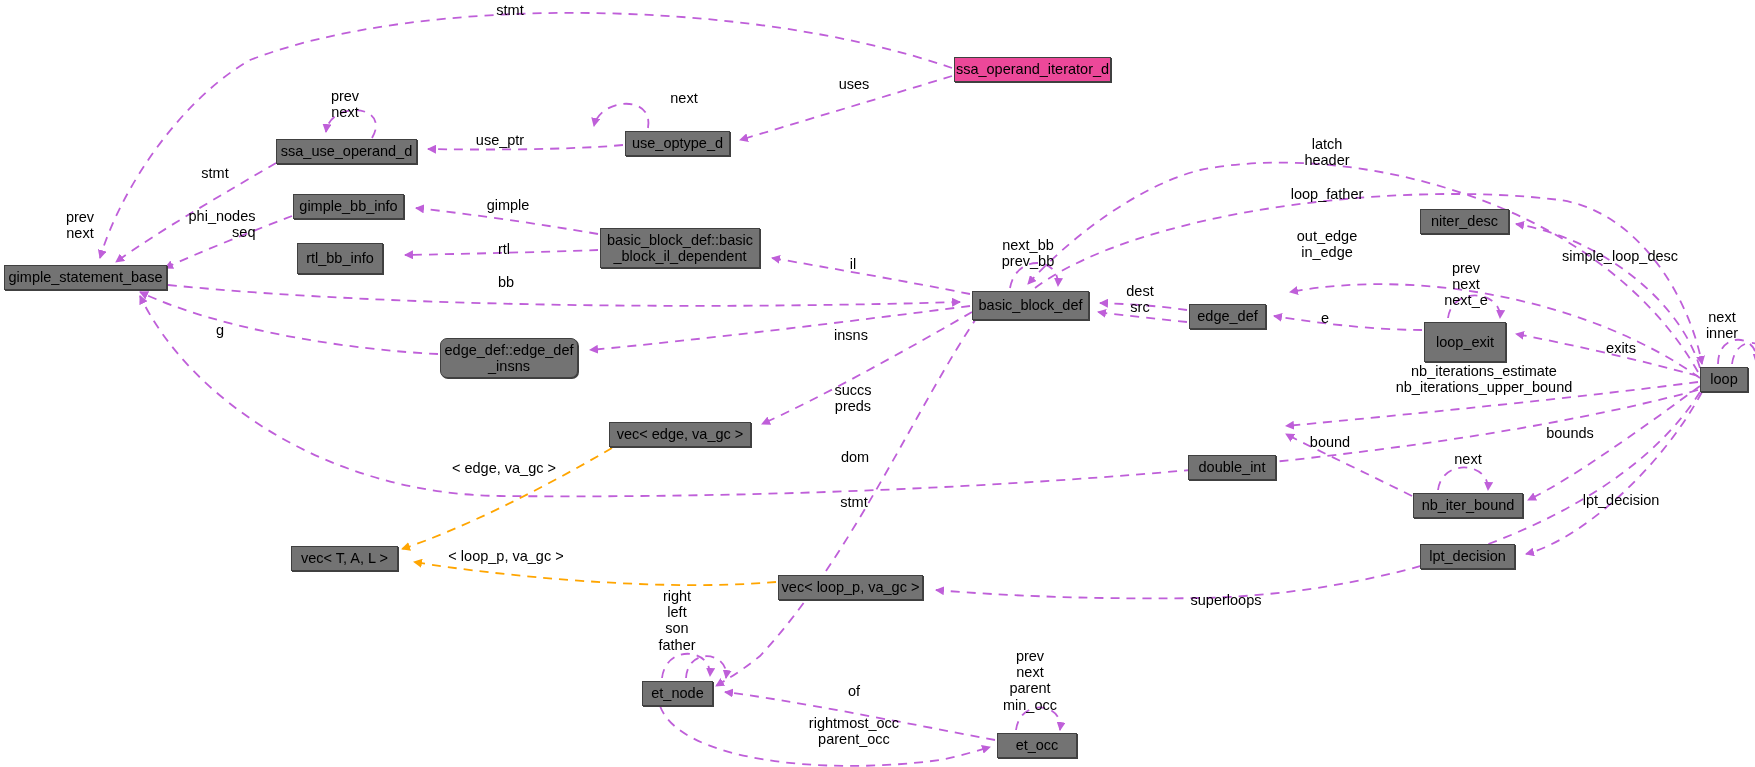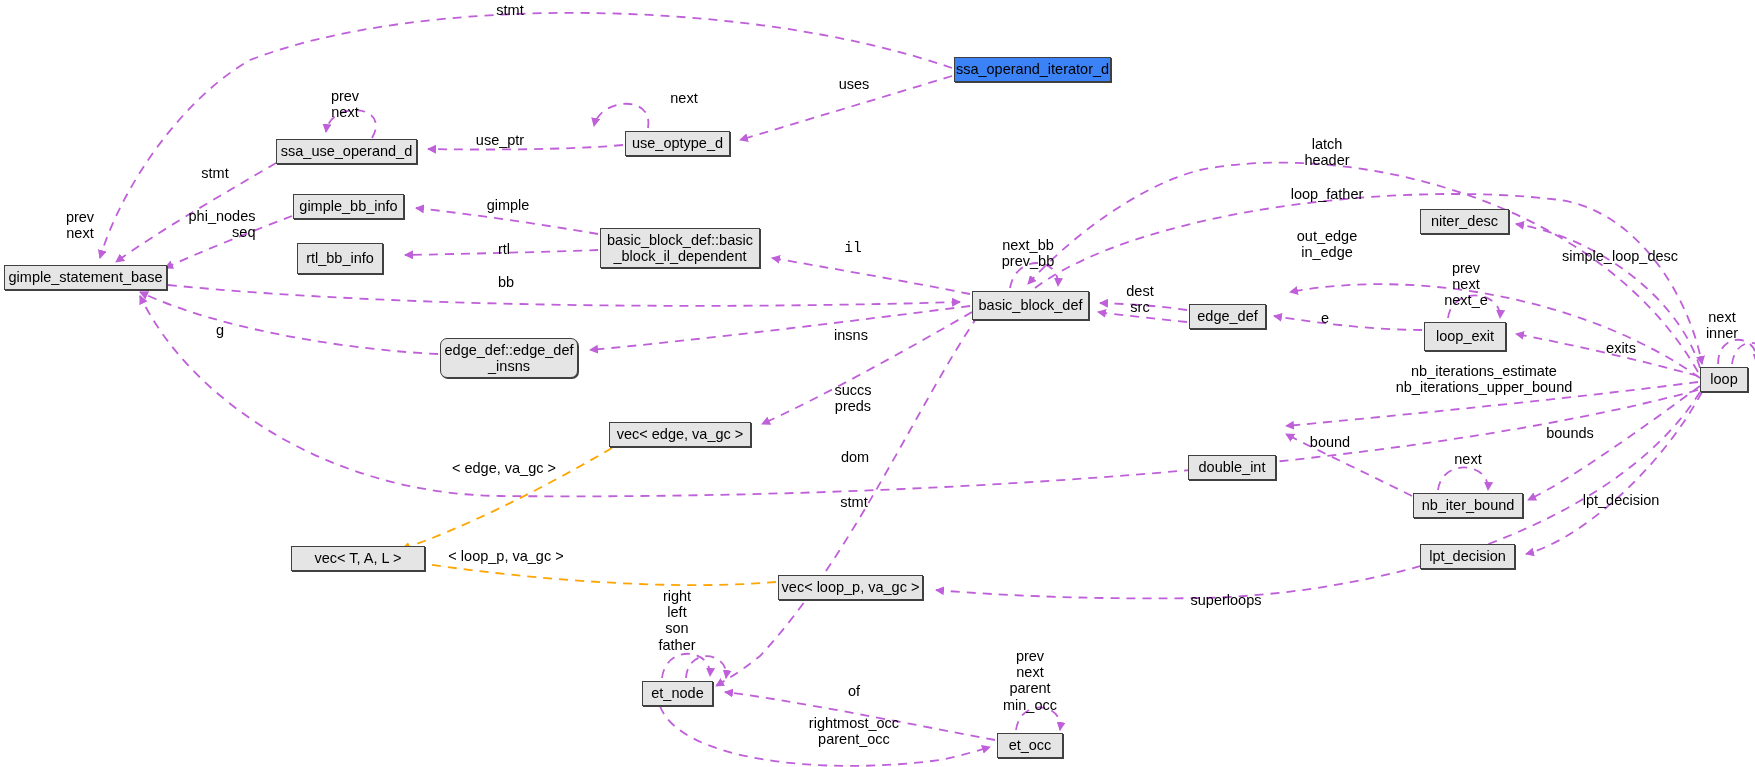--- a/index.html
+++ b/index.html
@@ -4,33 +4,33 @@
 <title>Collaboration diagram</title>
 <style>
   html,body{margin:0;padding:0;background:#ffffff;}
   body{font-family:"Liberation Sans","DejaVu Sans",sans-serif;}
   #diagram{position:relative;width:1755px;height:767px;background:#ffffff;overflow:hidden;}
   #edges{position:absolute;left:0;top:0;width:1755px;height:767px;}
   .node{
     position:absolute;
     box-sizing:border-box;
     border:1px solid #404040;
-    background:#e5e5e5;
+    background:#737373;
     color:#000000;
     font-size:14.5px;
     line-height:1.12;
     display:flex;
     align-items:center;
     justify-content:center;
     text-align:center;
     white-space:pre;
     padding:1px 6px;
     box-shadow:1px 1px 0 0 #404040;
   }
-  .node.highlight{background:#3b82f6;}
+  .node.highlight{background:#ec4899;}
   .elabel{
     position:absolute;
     font-size:14.5px;
     line-height:1.12;
     color:#000000;
     white-space:pre;
     text-align:center;
     transform:translateX(-50%);
     pointer-events:none;
   }
@@ -142,26 +142,26 @@
       <div class="node" style="left: 297px; top: 243px; width: 86px; height: 31px;"><span>rtl_bb_info</span></div>
       <div class="node" style="left: 625px; top: 131px; width: 105px; height: 25px;"><span>use_optype_d</span></div>
       <div class="node" style="left: 600px; top: 228px; width: 160px; height: 40px;"><span>basic_block_def::basic
 _block_il_dependent</span></div>
       <div class="node highlight" style="left: 954px; top: 57px; width: 157px; height: 25px;"><span>ssa_operand_iterator_d</span></div>
       <div class="node" style="left: 972px; top: 291px; width: 117px; height: 29px;"><span>basic_block_def</span></div>
       <div class="node" style="left: 1189px; top: 304px; width: 77px; height: 25px;"><span>edge_def</span></div>
       <div class="node" style="left: 440px; top: 338px; width: 138px; height: 40px; border-radius: 7px;"><span>edge_def::edge_def
 _insns</span></div>
       <div class="node" style="left: 609px; top: 422px; width: 142px; height: 25px;"><span>vec&lt; edge, va_gc &gt;</span></div>
-      <div class="node" style="left: 291px; top: 546px; width: 134px; height: 25px;"><span>vec&lt; T, A, L &gt;</span></div>
+      <div class="node" style="left: 291px; top: 546px; width: 107px; height: 25px;"><span>vec&lt; T, A, L &gt;</span></div>
       <div class="node" style="left: 778px; top: 575px; width: 145px; height: 25px;"><span>vec&lt; loop_p, va_gc &gt;</span></div>
       <div class="node" style="left: 642px; top: 681px; width: 71px; height: 25px;"><span>et_node</span></div>
-      <div class="node" style="left: 997px; top: 733px; width: 66px; height: 25px;"><span>et_occ</span></div>
+      <div class="node" style="left: 997px; top: 733px; width: 80px; height: 25px;"><span>et_occ</span></div>
       <div class="node" style="left: 1420px; top: 209px; width: 89px; height: 25px;"><span>niter_desc</span></div>
-      <div class="node" style="left: 1424px; top: 322px; width: 82px; height: 29px;"><span>loop_exit</span></div>
+      <div class="node" style="left: 1424px; top: 322px; width: 82px; height: 40px;"><span>loop_exit</span></div>
       <div class="node" style="left: 1188px; top: 419px; width: 88px; height: 25px; margin-top: 36px;"><span>double_int</span></div>
       <div class="node" style="left: 1413px; top: 493px; width: 110px; height: 25px;"><span>nb_iter_bound</span></div>
       <div class="node" style="left: 1420px; top: 544px; width: 95px; height: 25px;"><span>lpt_decision</span></div>
       <div class="node" style="left: 1700px; top: 367px; width: 48px; height: 25px;"><span>loop</span></div>
     </div>
   <div id="label-layer">
       <div class="elabel" style="left: 510px; top: 2px;">stmt</div>
       <div class="elabel" style="left: 854px; top: 76px;">uses</div>
       <div class="elabel" style="left: 345px; top: 88px;">prev
 next</div>
@@ -170,21 +170,21 @@
       <div class="elabel" style="left: 1327px; top: 136px;">latch
 header</div>
       <div class="elabel" style="left: 215px; top: 165px;">stmt</div>
       <div class="elabel" style="left: 1327px; top: 186px;">loop_father</div>
       <div class="elabel" style="left: 508px; top: 197px;">gimple</div>
       <div class="elabel" style="left: 222px; top: 208px; text-align: right;">phi_nodes
 seq</div>
       <div class="elabel" style="left: 1327px; top: 228px;">out_edge
 in_edge</div>
       <div class="elabel" style="left: 504px; top: 241px;">rtl</div>
-      <div class="elabel" style="left: 853px; top: 240px; font-family: Liberation Mono, monospace;">il</div>
+      <div class="elabel" style="left: 853px; top: 256px;">il</div>
       <div class="elabel" style="left: 1028px; top: 237px;">next_bb
 prev_bb</div>
       <div class="elabel" style="left: 1620px; top: 248px;">simple_loop_desc</div>
       <div class="elabel" style="left: 506px; top: 274px;">bb</div>
       <div class="elabel" style="left: 1140px; top: 283px;">dest
 src</div>
       <div class="elabel" style="left: 1466px; top: 260px;">prev
 next
 next_e</div>
       <div class="elabel" style="left: 1325px; top: 310px;">e</div>

